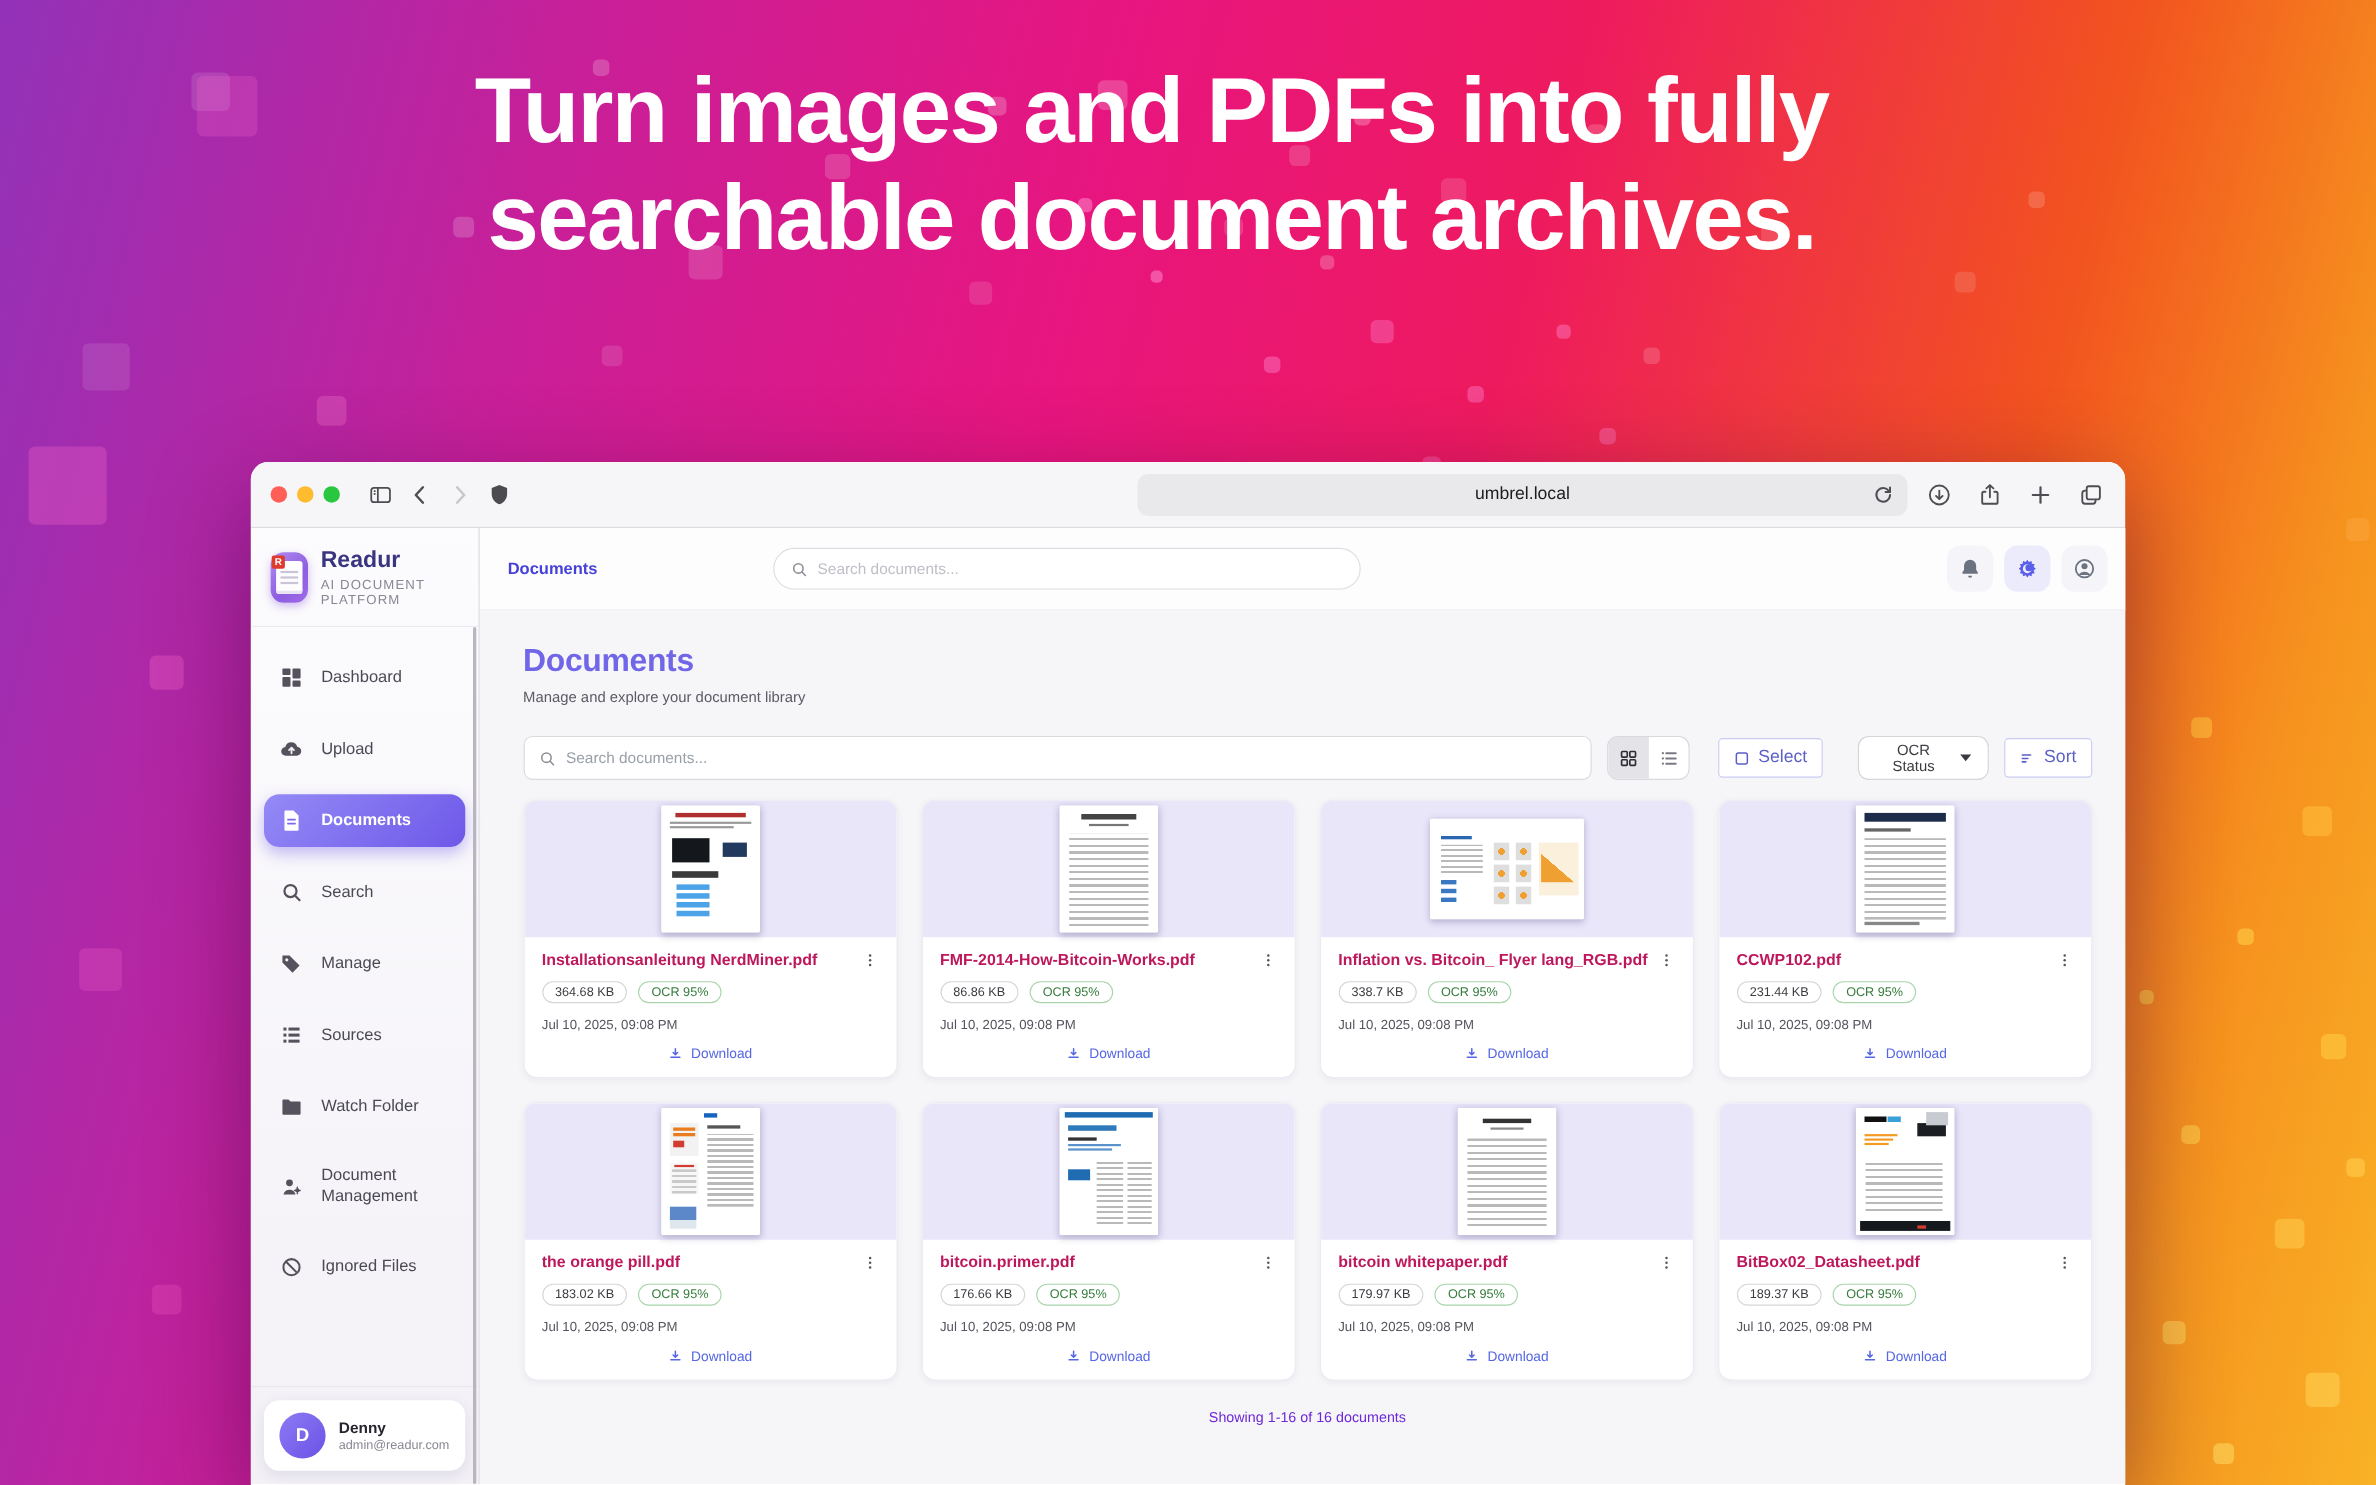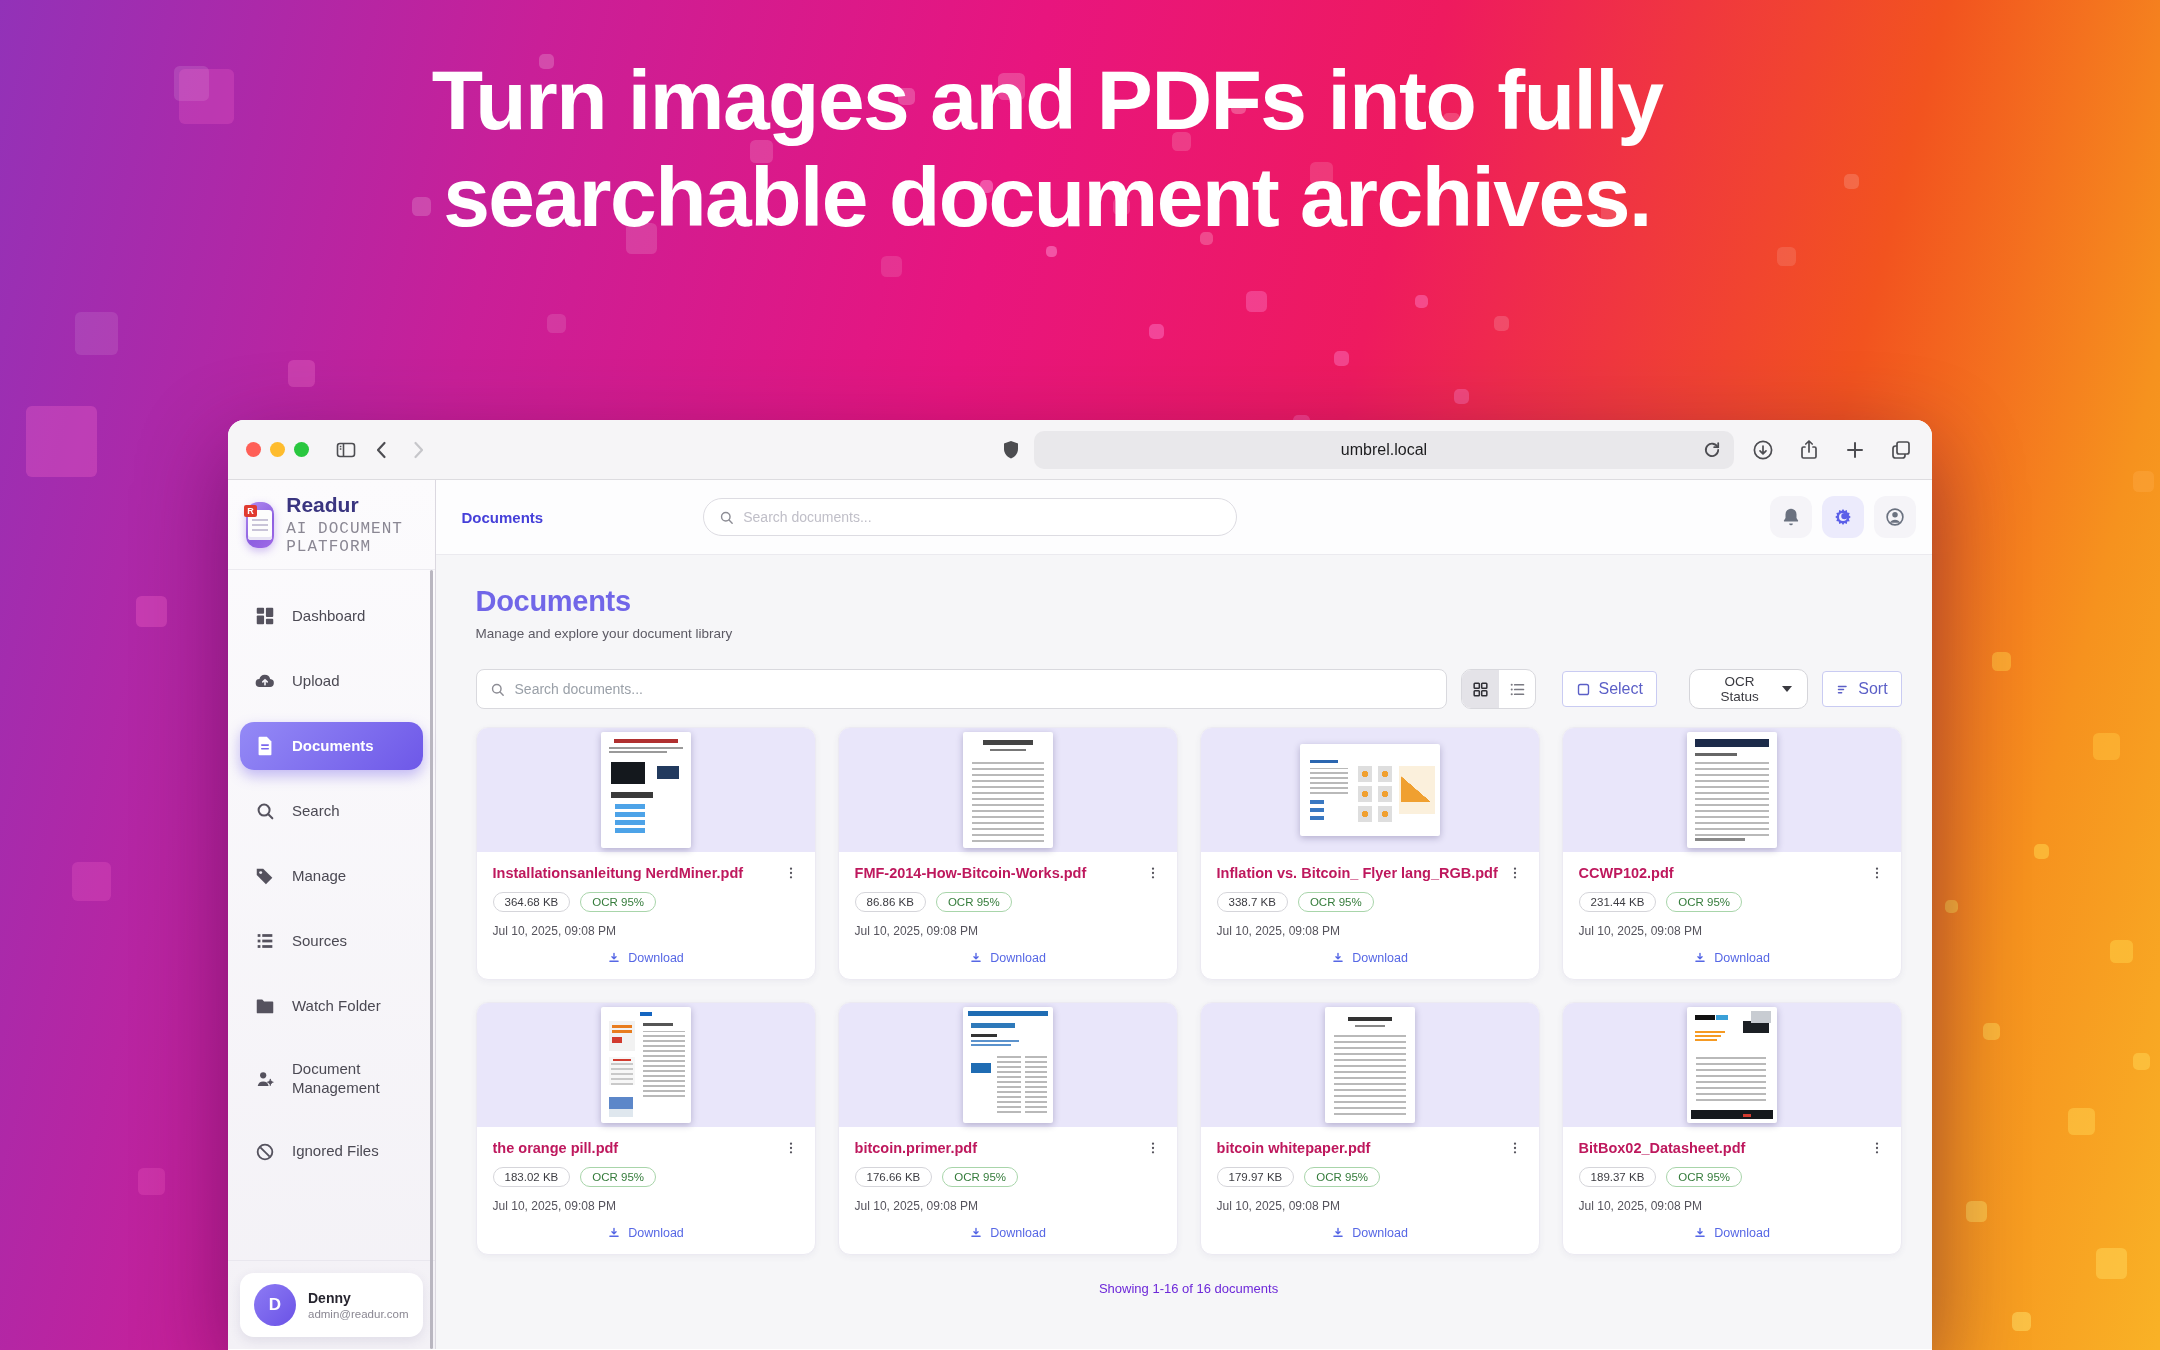--- a/index.html
+++ b/index.html
@@ -62,21 +62,21 @@
   .browser-toolbar {
     height:60px; background:#f6f5f7; border-bottom:1px solid #dddce0;
     display:flex; align-items:center; padding:0 18px; gap:10px;
   }
   .traffic { display:flex; gap:9px; margin-right:14px; }
   .traffic span { width:15px; height:15px; border-radius:50%; display:block; }
   .tl-close { background:#ff5f57; } .tl-min { background:#febc2e; } .tl-zoom { background:#29c73f; }
   .tb-icon { width:26px; height:26px; color:#4d4d52; display:flex; align-items:center; justify-content:center; }
   .tb-icon svg { width:24px; height:24px; }
   .tb-fwd { color:#c6c6ca; }
-  .url-wrap { flex:1; display:flex; justify-content:flex-end; align-items:center; gap:10px; }
+  .url-wrap { flex:1; display:flex; justify-content:space-between; align-items:center; gap:10px; }
   .url-bar {
     width:700px; height:38px; background:#e9e8eb; border-radius:10px;
     display:flex; align-items:center; justify-content:center; position:relative;
     font-size:16px; color:#1c1c1e;
   }
   .url-refresh { position:absolute; right:10px; top:7px; width:24px; height:24px; color:#4d4d52; }
   .tb-right { display:flex; gap:20px; margin-left:6px; }
 
   
   .app { display:flex; height:869px; }
@@ -89,21 +89,21 @@
   .brand-logo {
     width:46px; height:46px; border-radius:12px;
     background:linear-gradient(135deg,#b08cf0,#8d5fe0 60%,#a06ae8);
     display:flex; align-items:center; justify-content:center; position:relative;
     box-shadow:0 3px 8px rgba(120,70,220,.35);
   }
   .brand-doc { width:24px; height:30px; background:#fdfdfd; border-radius:3px; position:relative; box-shadow:inset 0 -3px 0 #e8e4f4; }
   .brand-doc::before { content:""; position:absolute; left:4px; top:9px; width:16px; height:2px; background:#c9c4d8; box-shadow:0 5px 0 #c9c4d8, 0 10px 0 #c9c4d8; }
   .brand-doc::after { content:"R"; position:absolute; left:-4px; top:-5px; background:#e03a2f; color:#fff; font-size:9px; font-weight:bold; padding:1px 3px; border-radius:2px; }
   .brand-name { font-size:21px; font-weight:bold; color:#3a3580; }
-  .brand-tag { font-size:16px; letter-spacing:1px; color:#8a8793; margin-top:3px;font-family:Liberation Mono, monospace; }
+  .brand-tag { font-size:12px; letter-spacing:1px; color:#8a8793; margin-top:3px; }
 
   .nav { list-style:none; padding:22px 12px 10px; flex:1; }
   .nav li {
     display:flex; align-items:center; gap:16px; padding:13px 14px; margin-bottom:17px;
     border-radius:14px; font-size:15px; color:#4b4953; cursor:default;
   }
   .nav li .nav-icon { width:22px; height:22px; color:#55525e; flex:none; display:flex; align-items:center; }
   .nav li .nav-icon svg { width:22px; height:22px; }
   .nav li.active {
     background:linear-gradient(135deg,#948af6,#6e58e8);

